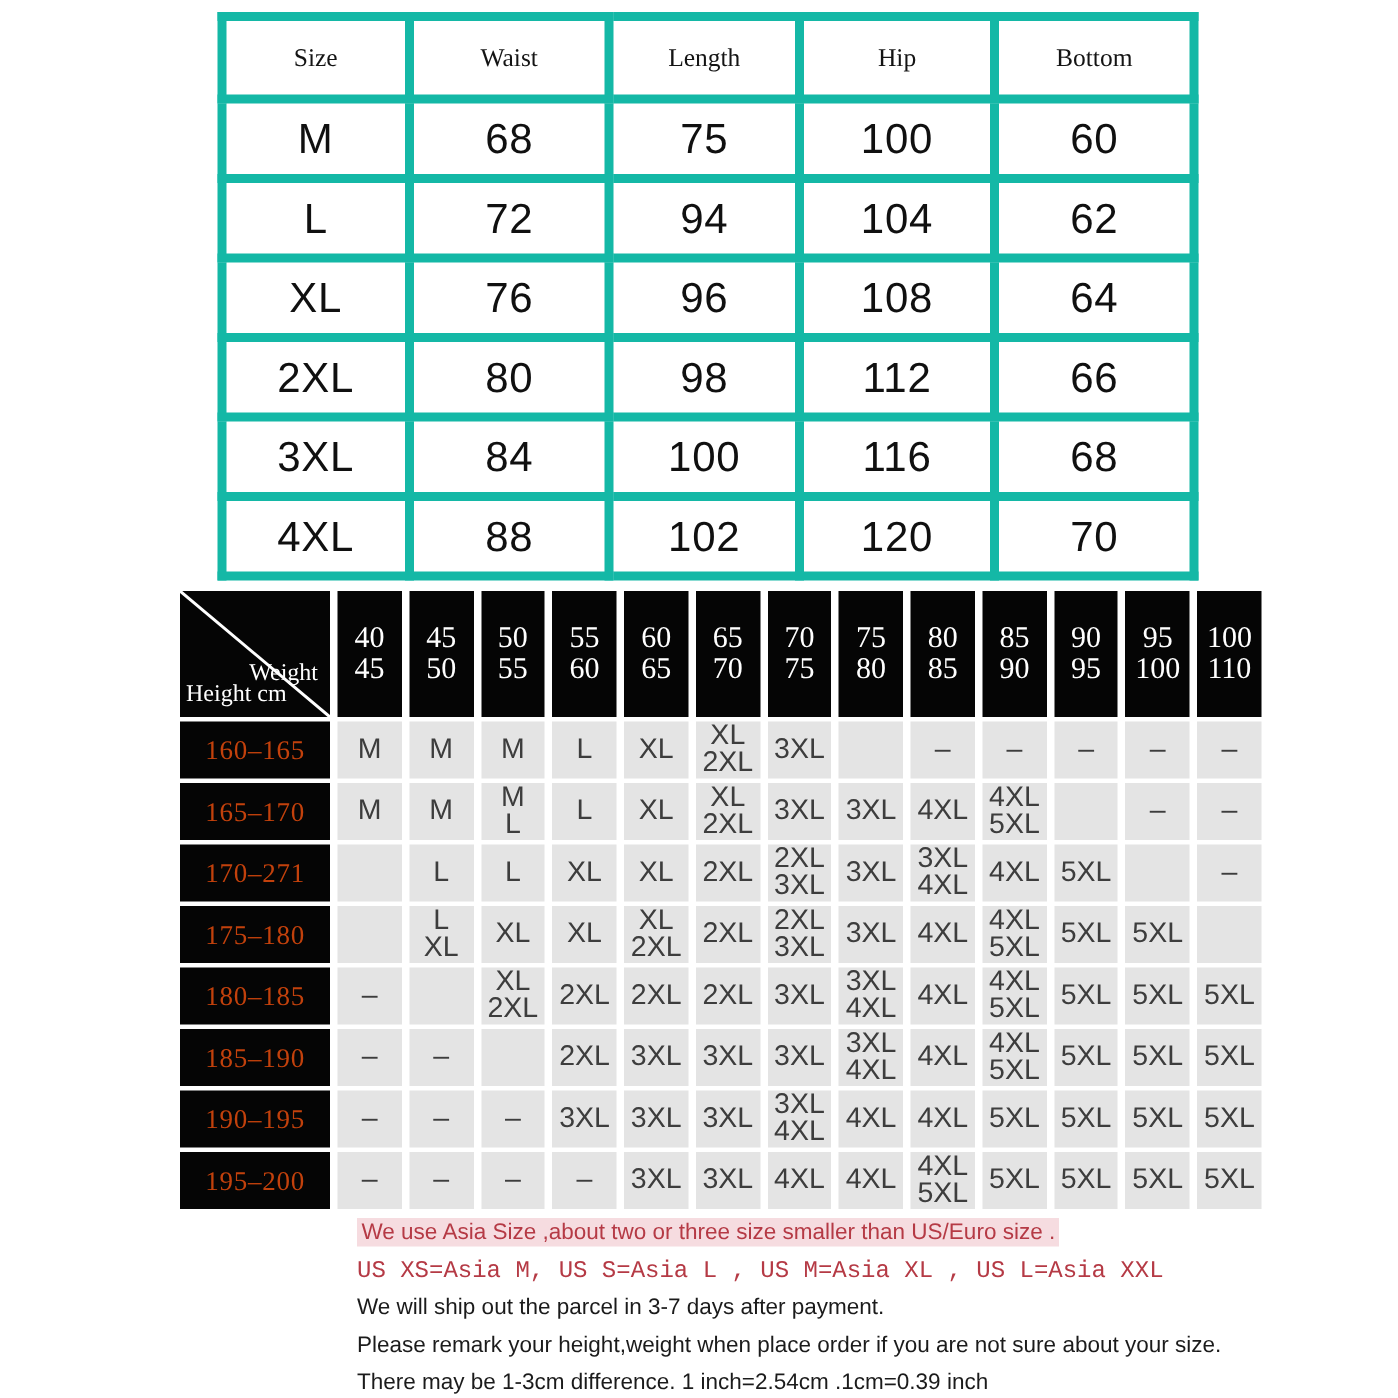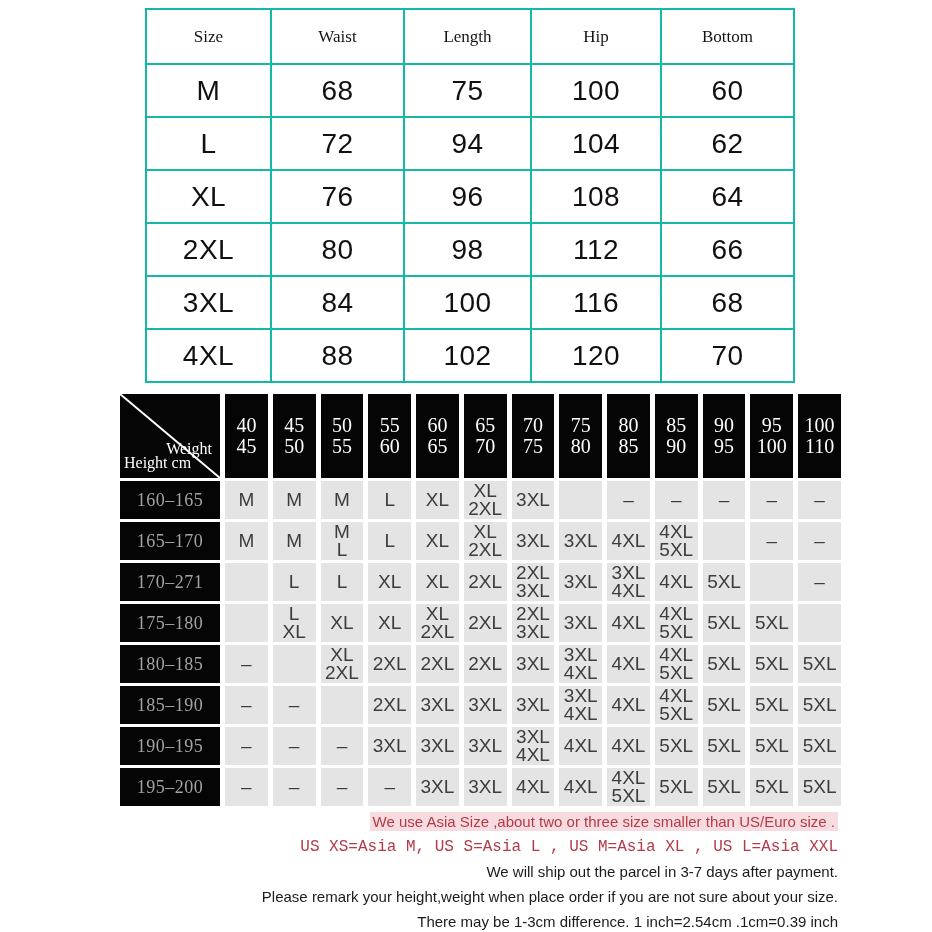--- a/index.html
+++ b/index.html
@@ -3,43 +3,43 @@
 <meta charset="utf-8">
 <style>
   * { box-sizing: border-box; margin: 0; padding: 0; }
   html, body { width: 932px; height: 932px; background: #ffffff; }
   .canvas { position: relative; width: 932px; height: 932px; background: #fff;
             font-family: "Liberation Sans", sans-serif; overflow: hidden; }
 
   
   .size-table { position: absolute; left: 145px; top: 8px; width: 648px;
                 border-collapse: collapse; table-layout: fixed; background: #fff; }
-  .size-table th, .size-table td { border: 2px solid #14b8a6; text-align: center; vertical-align: middle; }
+  .size-table th, .size-table td { border: 6px solid #14b8a6; text-align: center; vertical-align: middle; }
   .size-table th { height: 55px; font-family: "Liberation Serif", serif; font-weight: 400;
                    font-size: 17px; color: #141414; }
   .size-table td { height: 53px; font-size: 28px; color: #101010; letter-spacing: 0.5px; }
 
   
   .fit-table { position: absolute; left: 115px; top: 391px; width: 731px;
                border-collapse: separate; border-spacing: 5px 3px; table-layout: fixed; }
   .fit-table th, .fit-table td { text-align: center; vertical-align: middle; white-space: pre-line; }
   .fit-table thead th { background: #050505; color: #ffffff; font-family: "Liberation Serif", serif;
                         font-weight: 400; font-size: 20px; line-height: 21px; height: 76px; }
-  .fit-table tbody th { background: #050505; color: #a3a3a3; font-family: "Liberation Serif", serif;
+  .fit-table tbody th { background: #050505; color: #c2410c; font-family: "Liberation Serif", serif;
                         font-weight: 400; font-size: 18px; height: 38px; letter-spacing: 0.5px; }
   .fit-table tbody td { background: #e4e4e4; color: #3d3d3d; font-size: 19px; line-height: 18px; }
   .corner { position: relative; }
   .corner svg { position: absolute; left: 0; top: 0; width: 100%; height: 100%; display: block; }
   .corner .cw { position: absolute; top: 9px; right: 8px; font-size: 16px; line-height: 16px; margin-top: 38px; }
   .corner .ch { position: absolute; bottom: 7px; left: 4px; font-size: 16px; line-height: 16px; text-align: center; }
 
   
   .notes { position: absolute; left: 238px; top: 813px; width: 600px;
            font-size: 15px; color: #1b1b1b; }
-  .notes p { margin: 0 0 7px 0; line-height: 18px; text-align: right; }
+  .notes p { margin: 0 0 7px 0; line-height: 18px; }
   .note-red-hl span { color: #b53a45; background: #f6dce0; padding: 1px 3px; }
   .note-red { color: #b53a45; font-size: 16px; font-family: Liberation Mono, monospace; }
 </style>
 </head>
 <body>
 
 <div class="canvas">
 
   <table class="size-table">
     <colgroup>

